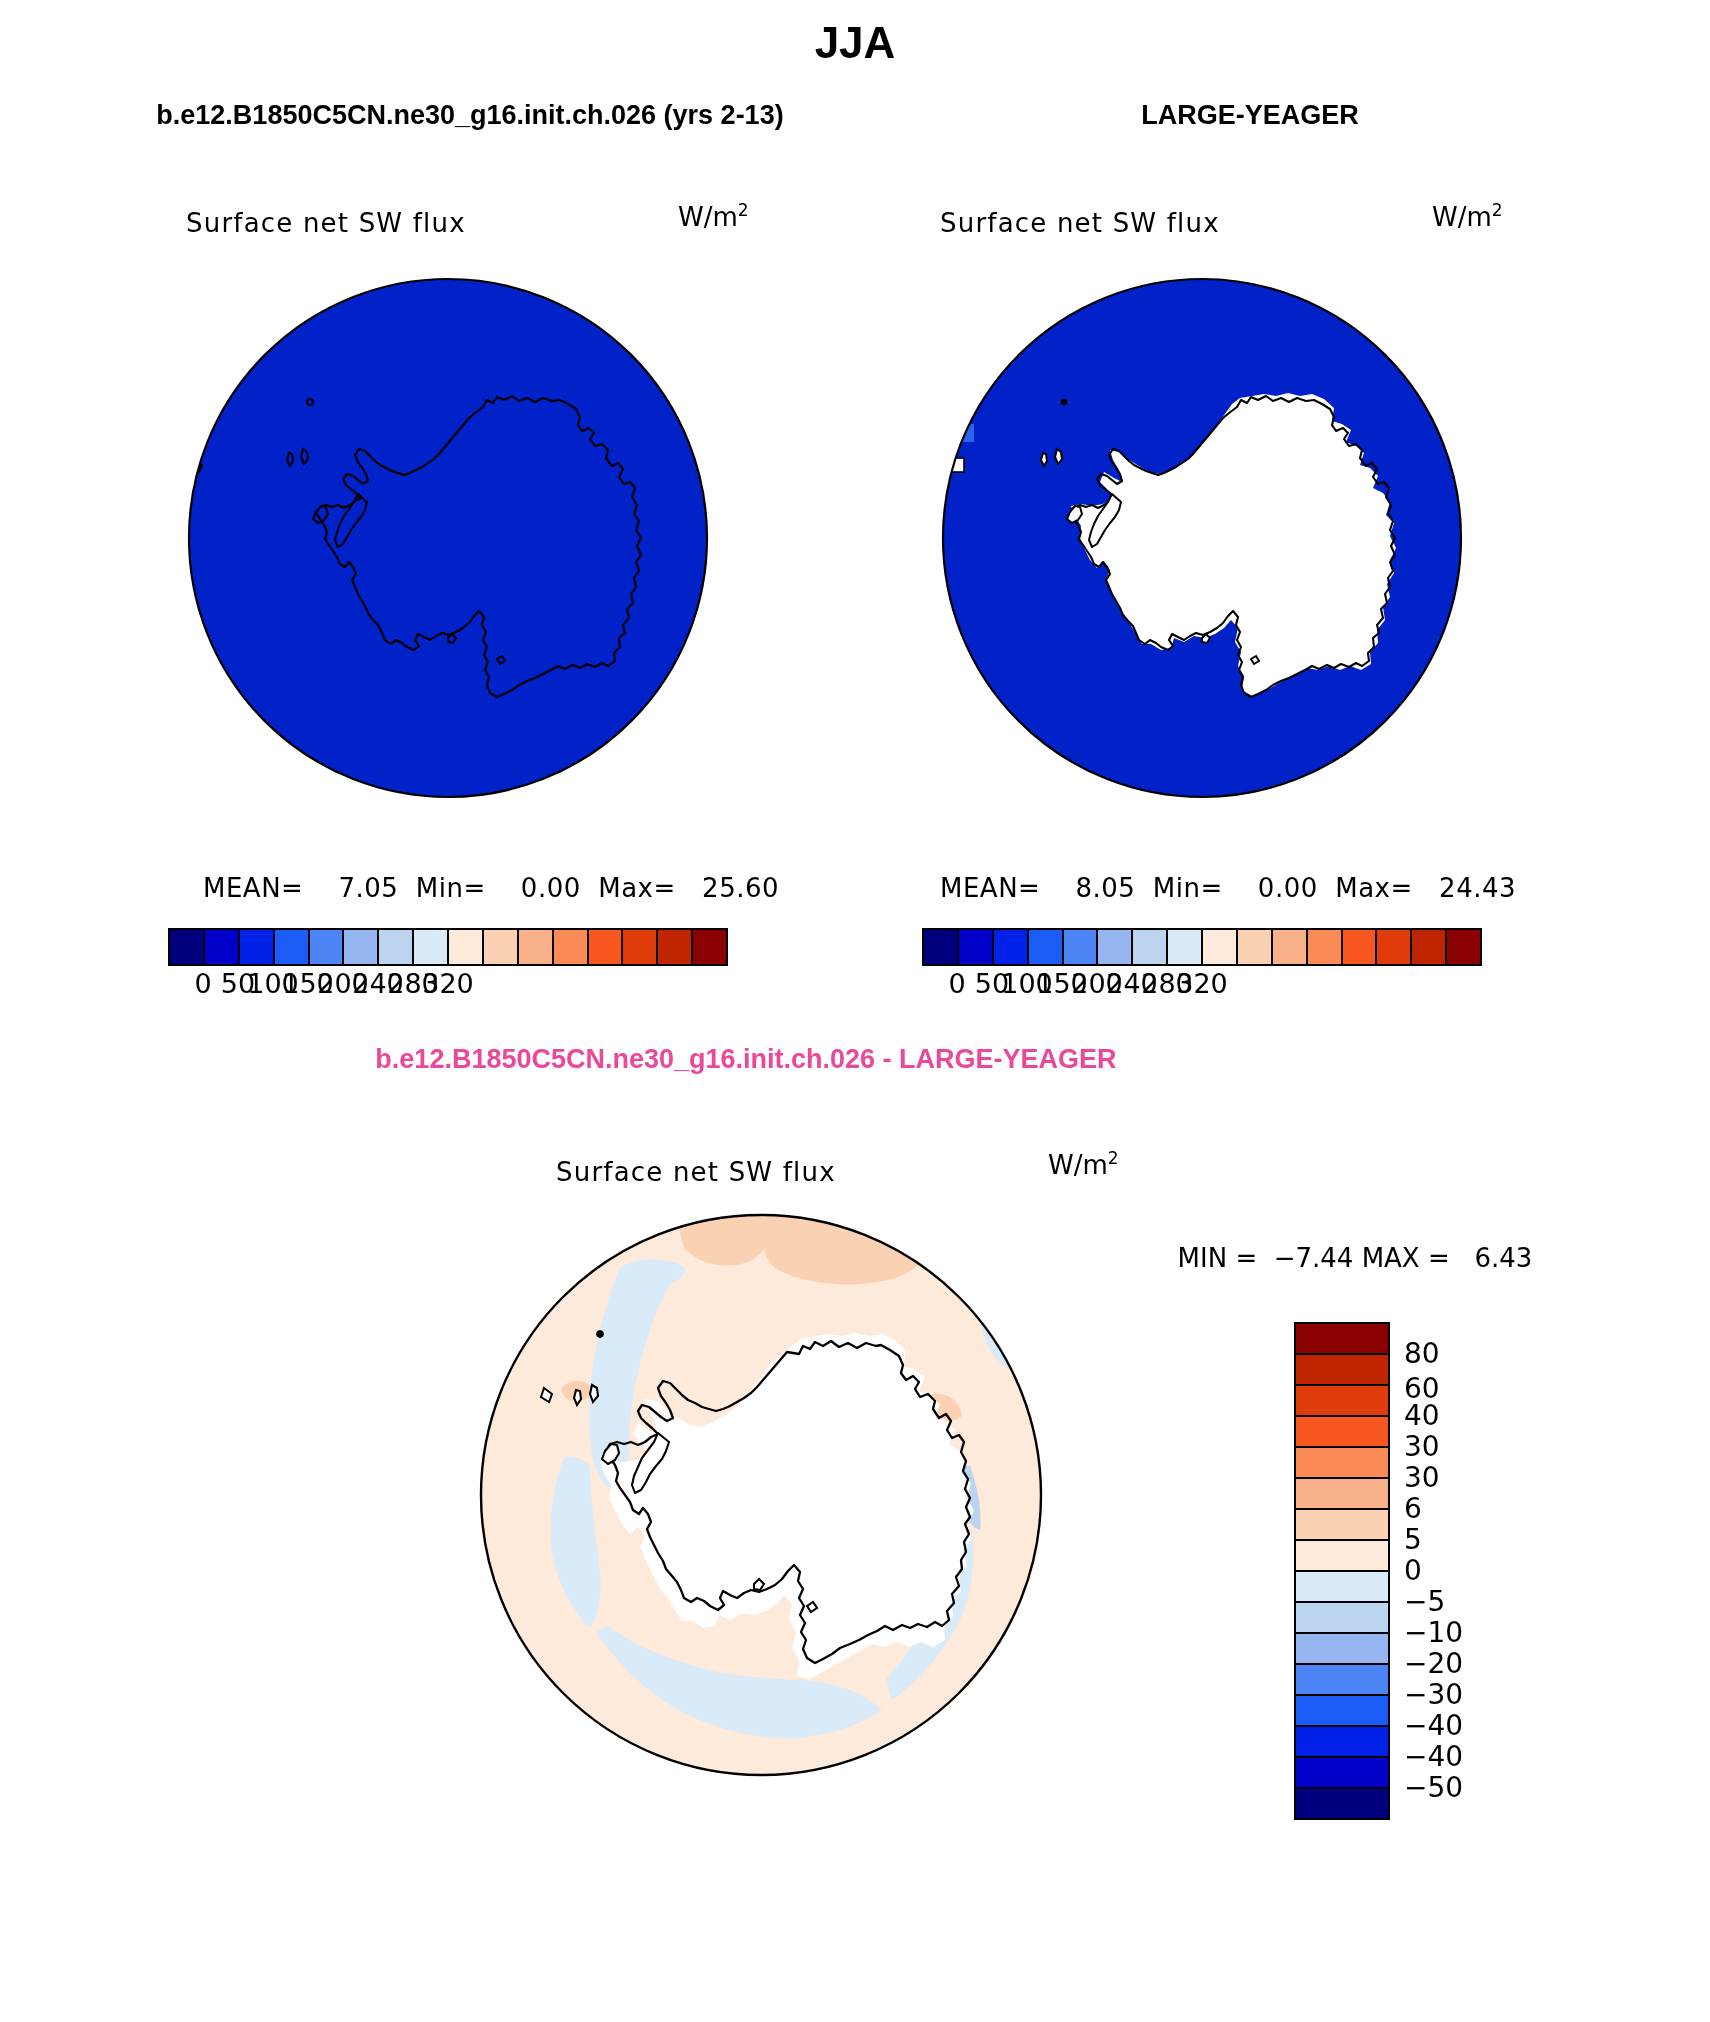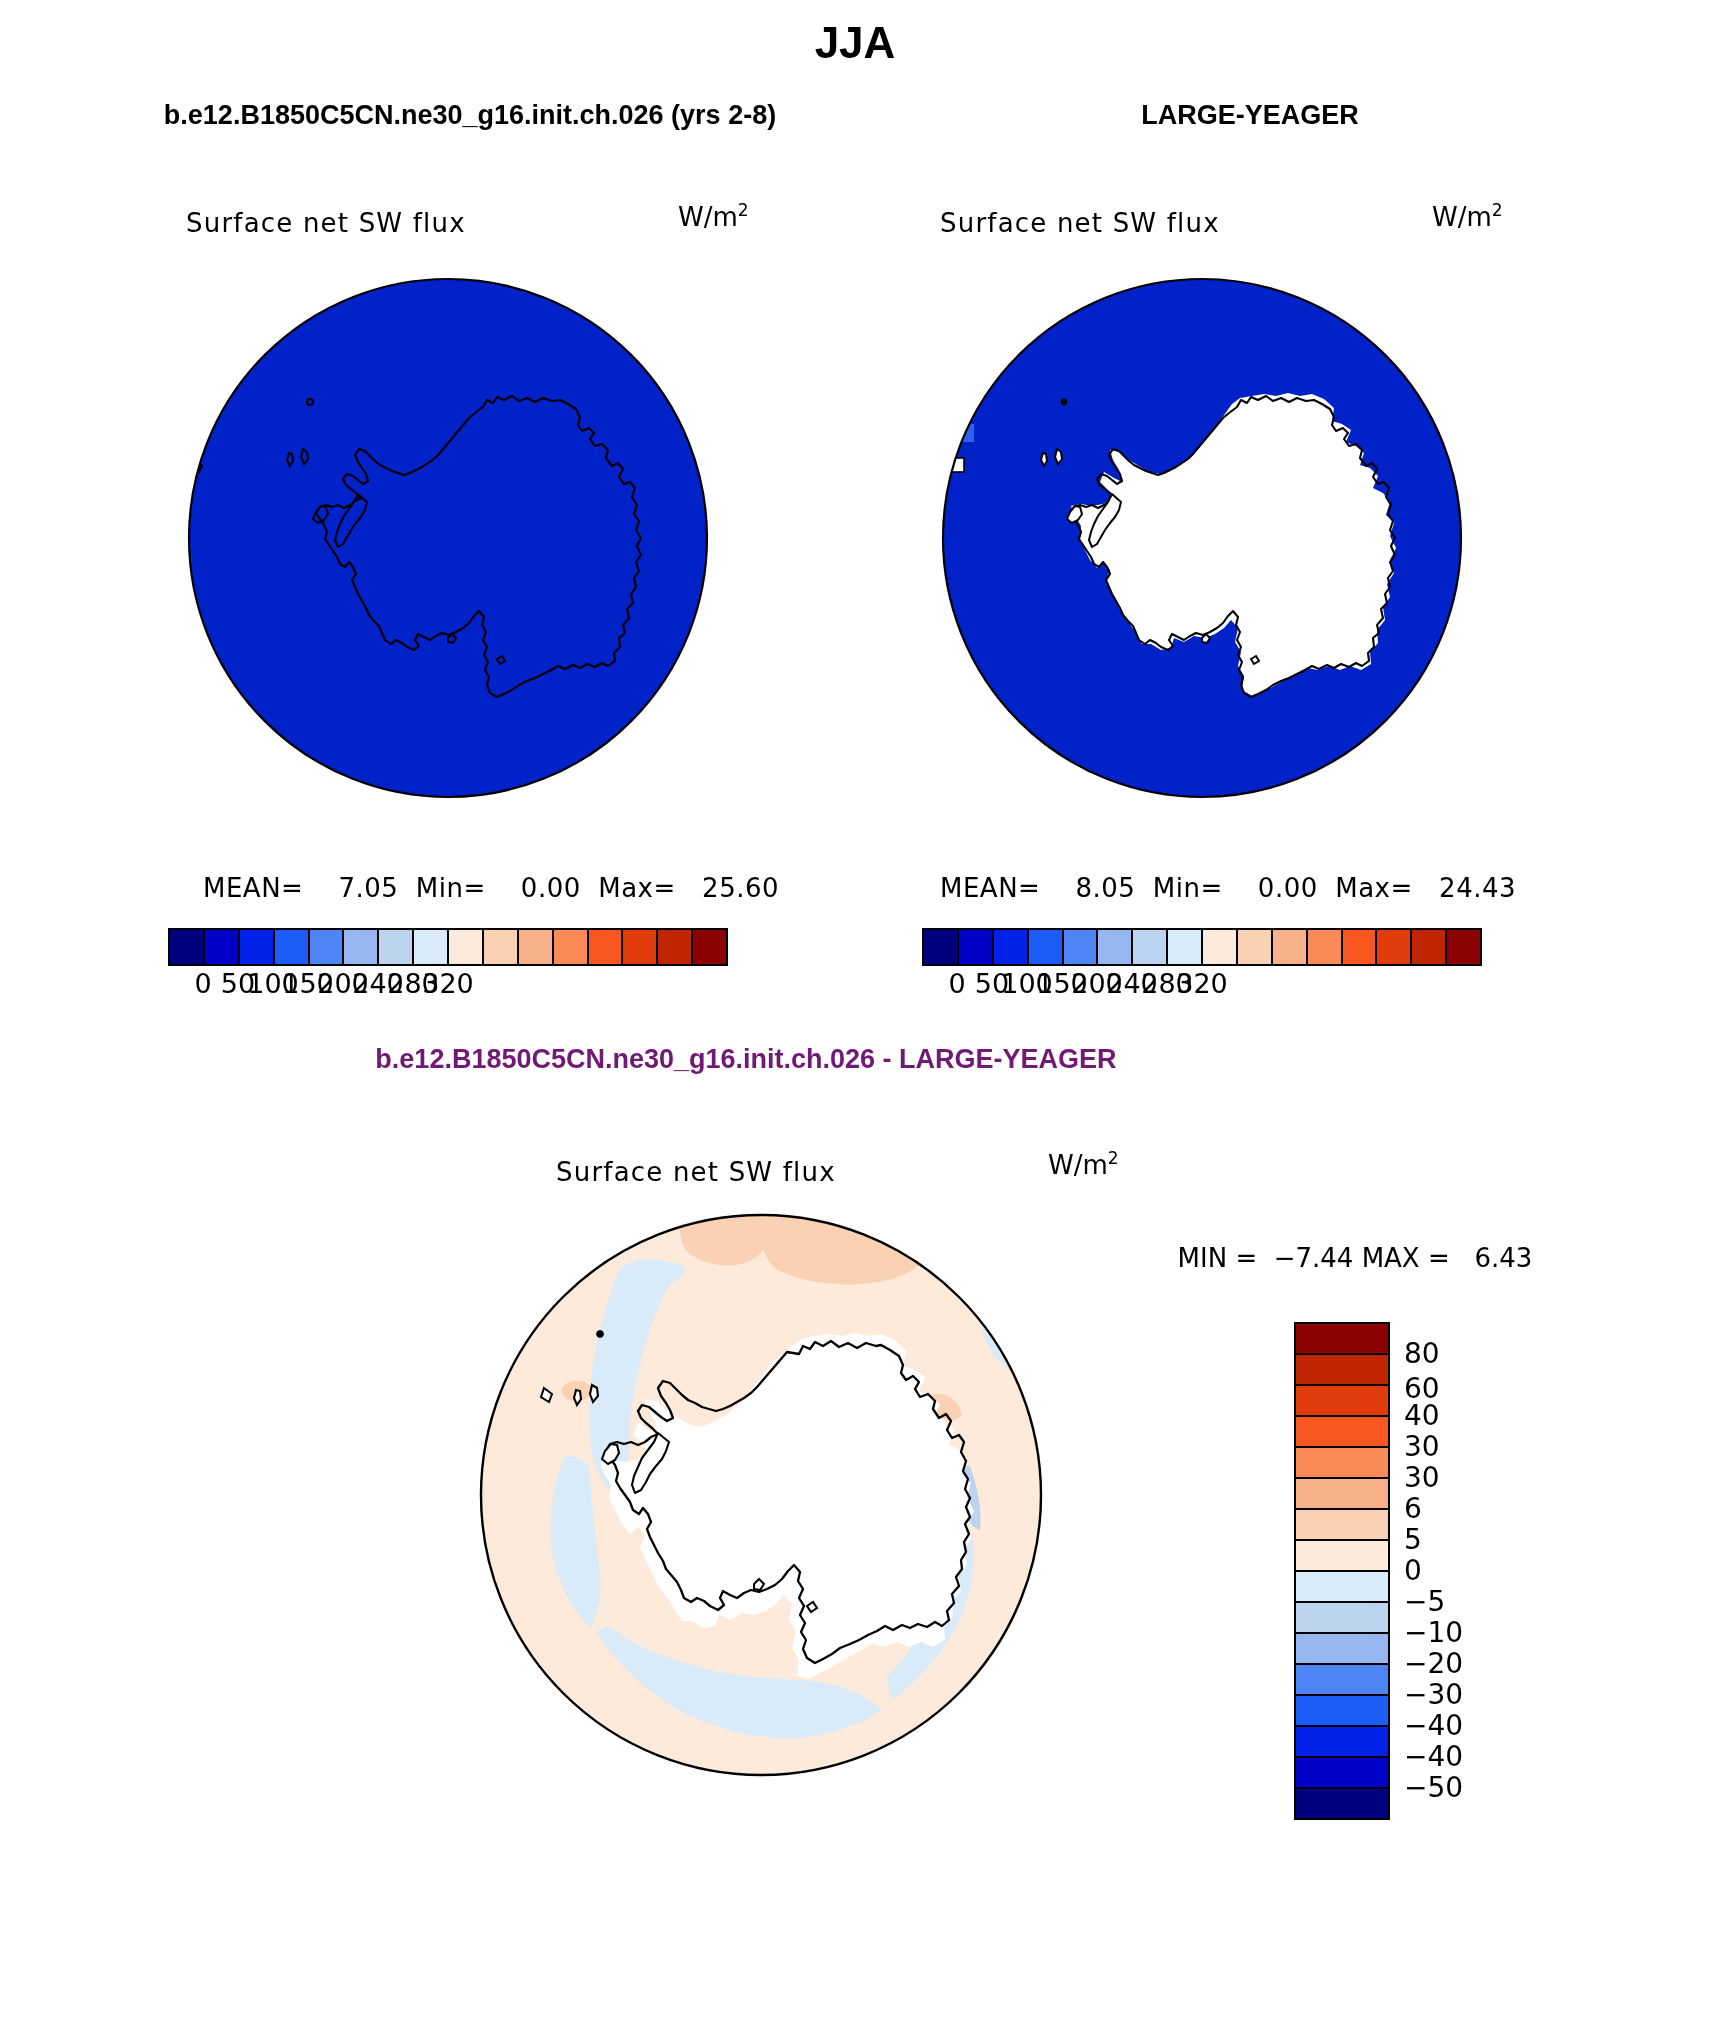--- a/index.html
+++ b/index.html
@@ -41,21 +41,21 @@
     font-weight: bold;
     font-size: 27px;
     color: #000;
   }
   #diff-case-title {
     left: 0; top: 1044px; width: 1492px;
     text-align: center;
     font-family: "Liberation Sans", sans-serif;
     font-weight: bold;
     font-size: 27px;
-    color: #701a75;
+    color: #ec4899;
   }
 
   
   .field-label {
     font-family: "DejaVu Sans", sans-serif;
     font-size: 26px;
     color: #000;
     letter-spacing: 1.2px;
     white-space: nowrap;
   }
@@ -139,21 +139,21 @@
     font-family: "DejaVu Sans", sans-serif;
     font-size: 26px;
     color: #000;
     white-space: pre;
   }
 </style>
 </head>
 <body>
 
 <div class="abs" id="season-title">JJA</div>
-<div class="abs" id="left-case-title">b.e12.B1850C5CN.ne30_g16.init.ch.026 (yrs 2-8)</div>
+<div class="abs" id="left-case-title">b.e12.B1850C5CN.ne30_g16.init.ch.026 (yrs 2-13)</div>
 <div class="abs" id="right-case-title">LARGE-YEAGER</div>
 
 <div class="abs field-label" style="left:186px; top:208px;">Surface net SW flux</div>
 <div class="abs unit-label" style="left:678px; top:200px;"><span>W/m</span><sup>2</sup></div>
 
 <div class="map-wrap" style="left:186px; top:276px;">
   <svg class="map-svg" width="524" height="524" viewBox="0 0 524 524">
     <defs>
       <clipPath id="clipL">
           <circle cx="262" cy="262" r="259"></circle>

